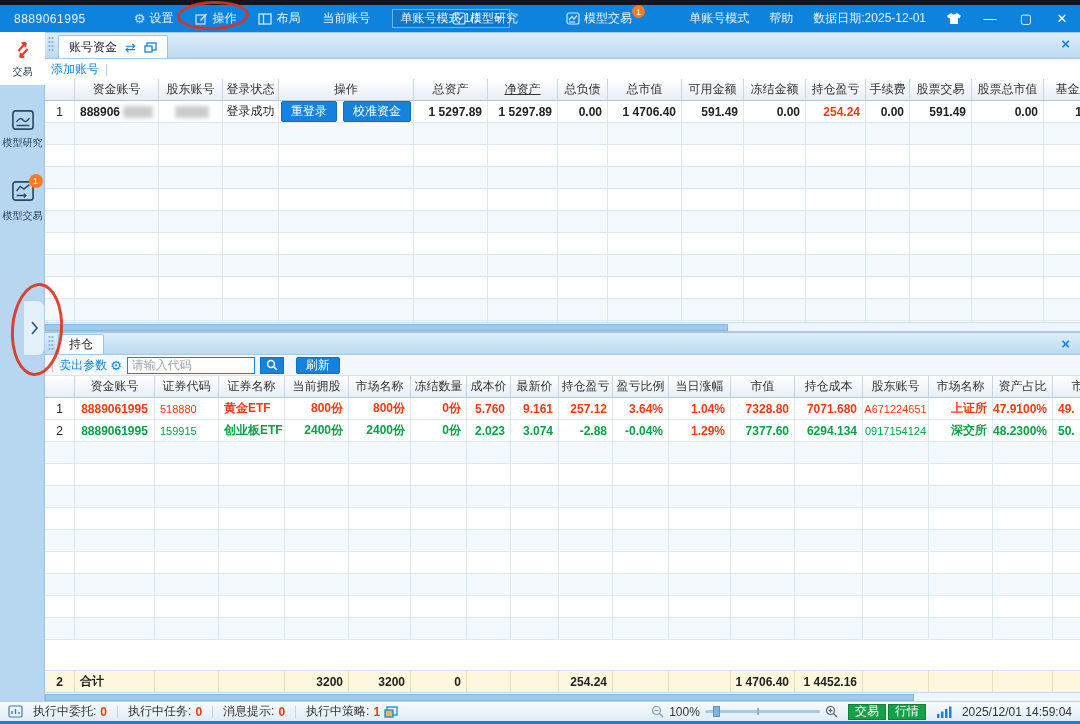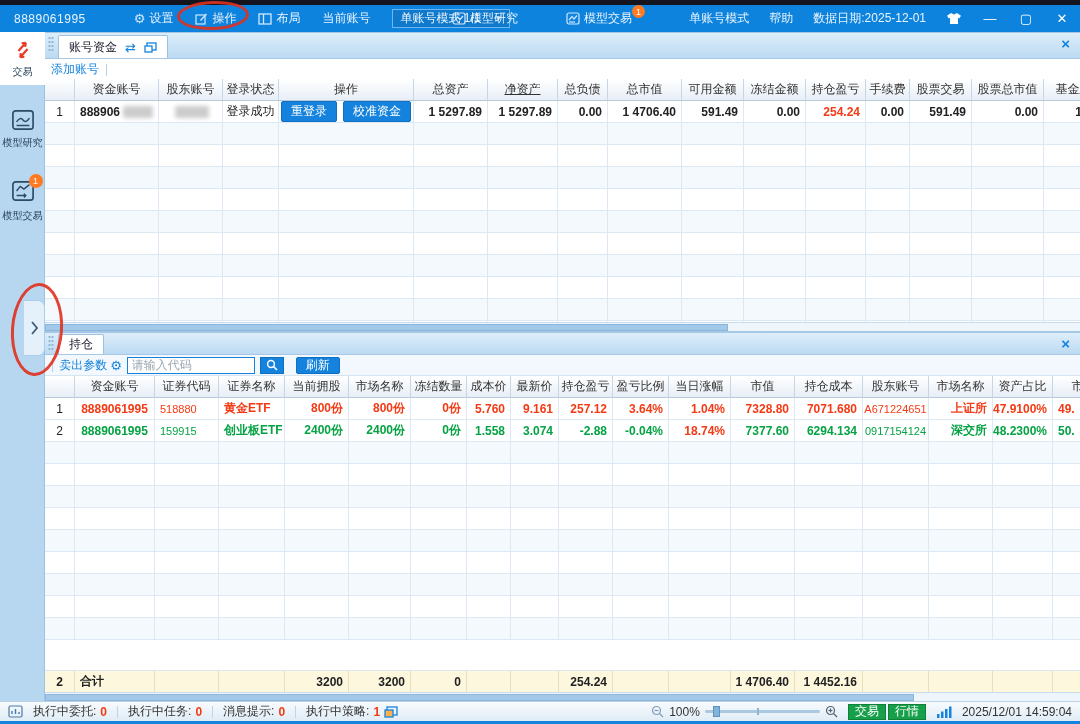--- a/index.html
+++ b/index.html
@@ -514,25 +514,25 @@
             <div class="tcell l v up" style="width: 50px;">49.</div>
           </div>
           <div class="trow">
             <div class="tcell c" style="width: 30px;">2</div>
             <div class="tcell c v down" style="width: 80px;">8889061995</div>
             <div class="tcell l light down" style="width: 64px; text-align: right;">159915</div>
             <div class="tcell l v down" style="width: 66px;">创业板ETF</div>
             <div class="tcell r v down" style="width: 64px;">2400份</div>
             <div class="tcell r v down" style="width: 62px;">2400份</div>
             <div class="tcell r v down" style="width: 56px;">0份</div>
-            <div class="tcell r v down" style="width: 44px;">1.558</div>
+            <div class="tcell r v down" style="width: 44px;">2.023</div>
             <div class="tcell r v down" style="width: 48px;">3.074</div>
             <div class="tcell r v down" style="width: 54px;">-2.88</div>
             <div class="tcell r v down" style="width: 56px;">-0.04%</div>
-            <div class="tcell r v up" style="width: 62px;">18.74%</div>
+            <div class="tcell r v up" style="width: 62px;">1.29%</div>
             <div class="tcell r v down" style="width: 64px;">7377.60</div>
             <div class="tcell r v down" style="width: 68px;">6294.134</div>
             <div class="tcell c light down" style="width: 66px;">0917154124</div>
             <div class="tcell r v down" style="width: 64px;">深交所</div>
             <div class="tcell r v down" style="width: 60px;">48.2300%</div>
             <div class="tcell l v down" style="width: 50px;">50.</div>
           </div>
           <div class="trow stripe">
             <div class="tcell" style="width: 30px;"></div>
             <div class="tcell" style="width: 80px;"></div>

